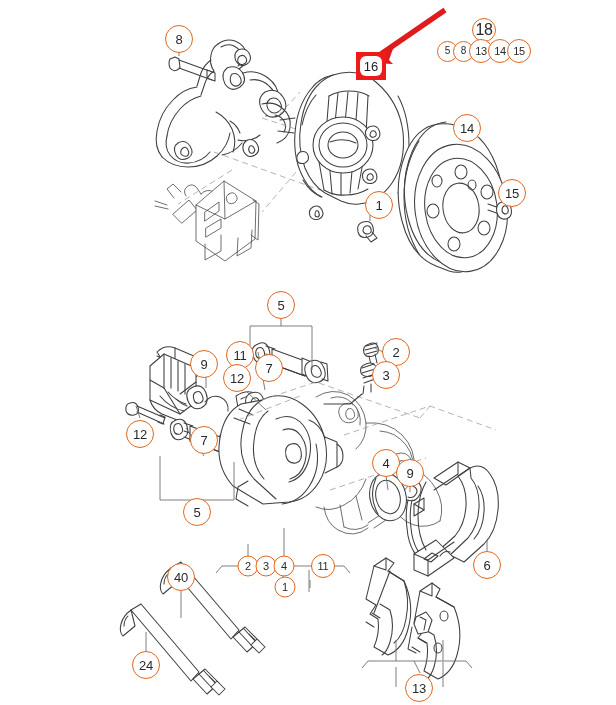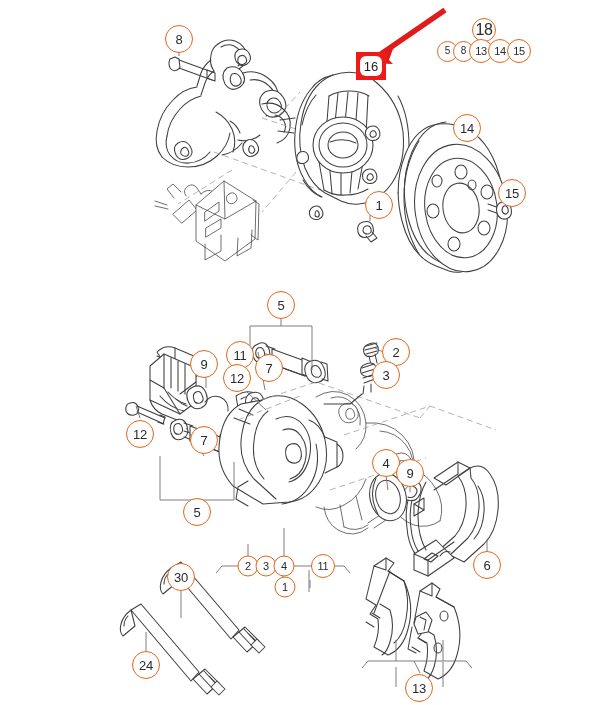--- a/index.html
+++ b/index.html
@@ -514,20 +514,20 @@
 
 <div class="cal cal-sm" style="left:285px;top:587px">
   <div class="cal-circ">1</div>
 </div>
 
 <div class="cal" style="left:419px;top:688px">
   <div class="cal-circ">13</div>
 </div>
 
 <div class="cal" style="left:181px;top:577px">
-  <div class="cal-circ">30</div>
+  <div class="cal-circ">40</div>
 </div>
 
 <div class="cal" style="left:146px;top:665px">
   <div class="cal-circ">24</div>
 </div>
 
 </div>
 
 </body></html>

